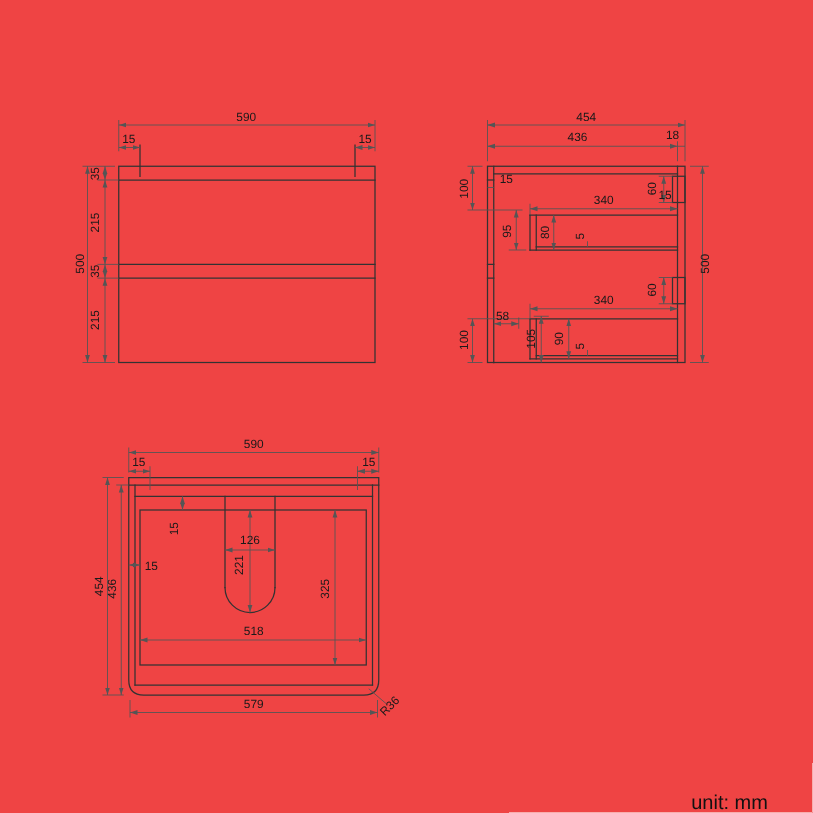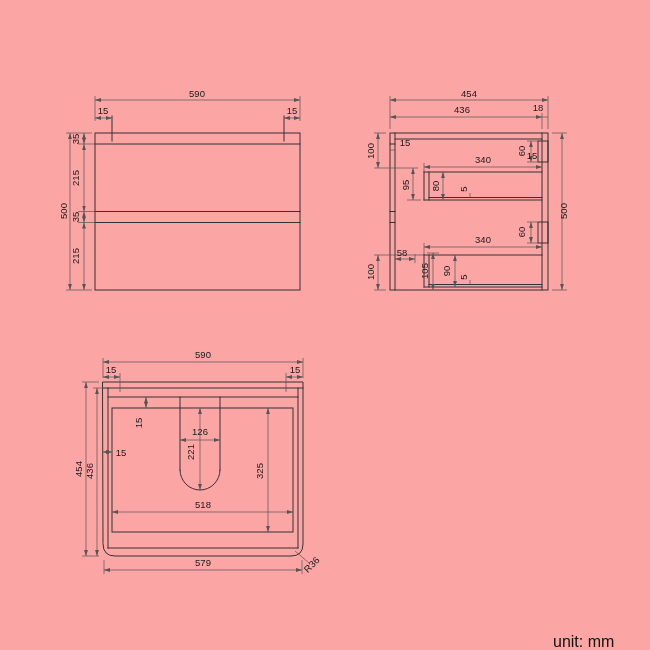--- a/index.html
+++ b/index.html
@@ -1,16 +1,16 @@
 <!DOCTYPE html>
 <html><head>
 <meta charset="utf-8">
 <style>
   html,body{margin:0;padding:0;background:#ffffff;}
-  .stage{width:650px;height:650px;background:#fca5a5;position:relative;}
+  .stage{width:650px;height:650px;background:#ef4444;position:relative;}
   svg{display:block;font-family:"Liberation Sans","DejaVu Sans",sans-serif;}
   .ol{stroke:#333;stroke-width:1;fill:none;stroke-linecap:square;}
   .dl{stroke:#555;stroke-width:.7;fill:none;}
   text{font-size:9.5px;fill:#1a1a1a;text-anchor:middle;}
   .unit{font-size:16px;fill:#111;text-anchor:start;}
 </style>
 </head>
 <body>
 
 <div class="stage">

